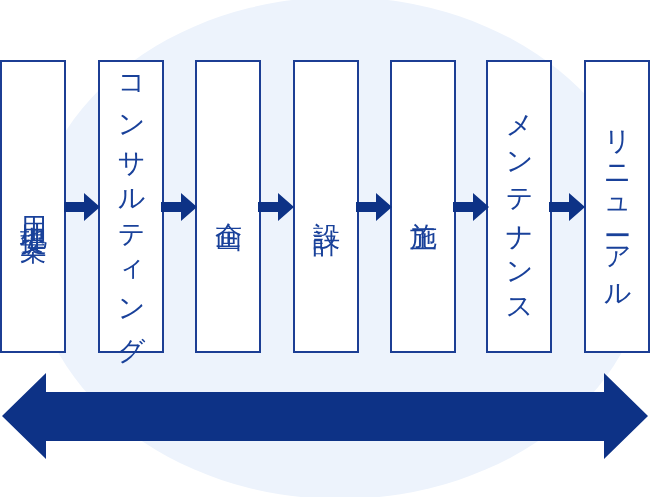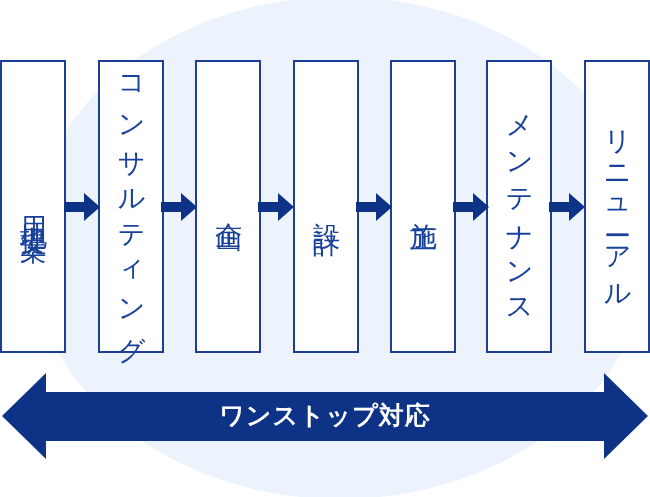--- a/index.html
+++ b/index.html
@@ -116,15 +116,14 @@
   <svg class="step-arrow" style="left:453px" viewBox="0 0 36 28">
       <path d="M0 9 H20 V0 L36 14 L20 28 V19 H0 Z" fill="var(--arrow_navy,#0d3286)"></path>
     </svg>
   <svg class="step-arrow" style="left:549px" viewBox="0 0 36 28">
       <path d="M0 9 H20 V0 L36 14 L20 28 V19 H0 Z" fill="var(--arrow_navy,#0d3286)"></path>
     </svg>
 
   <svg class="one-stop-arrow" viewBox="0 0 650 92">
     <polygon points="2,46 46,3 46,22 604,22 604,3 648,46 604,89 604,71 46,71 46,89" fill="var(--arrow_navy,#0d3286)"></polygon>
   </svg>
-  <div class="one-stop-label">ワンストップ対応</div>
 
 </div>
 
 </body></html>

